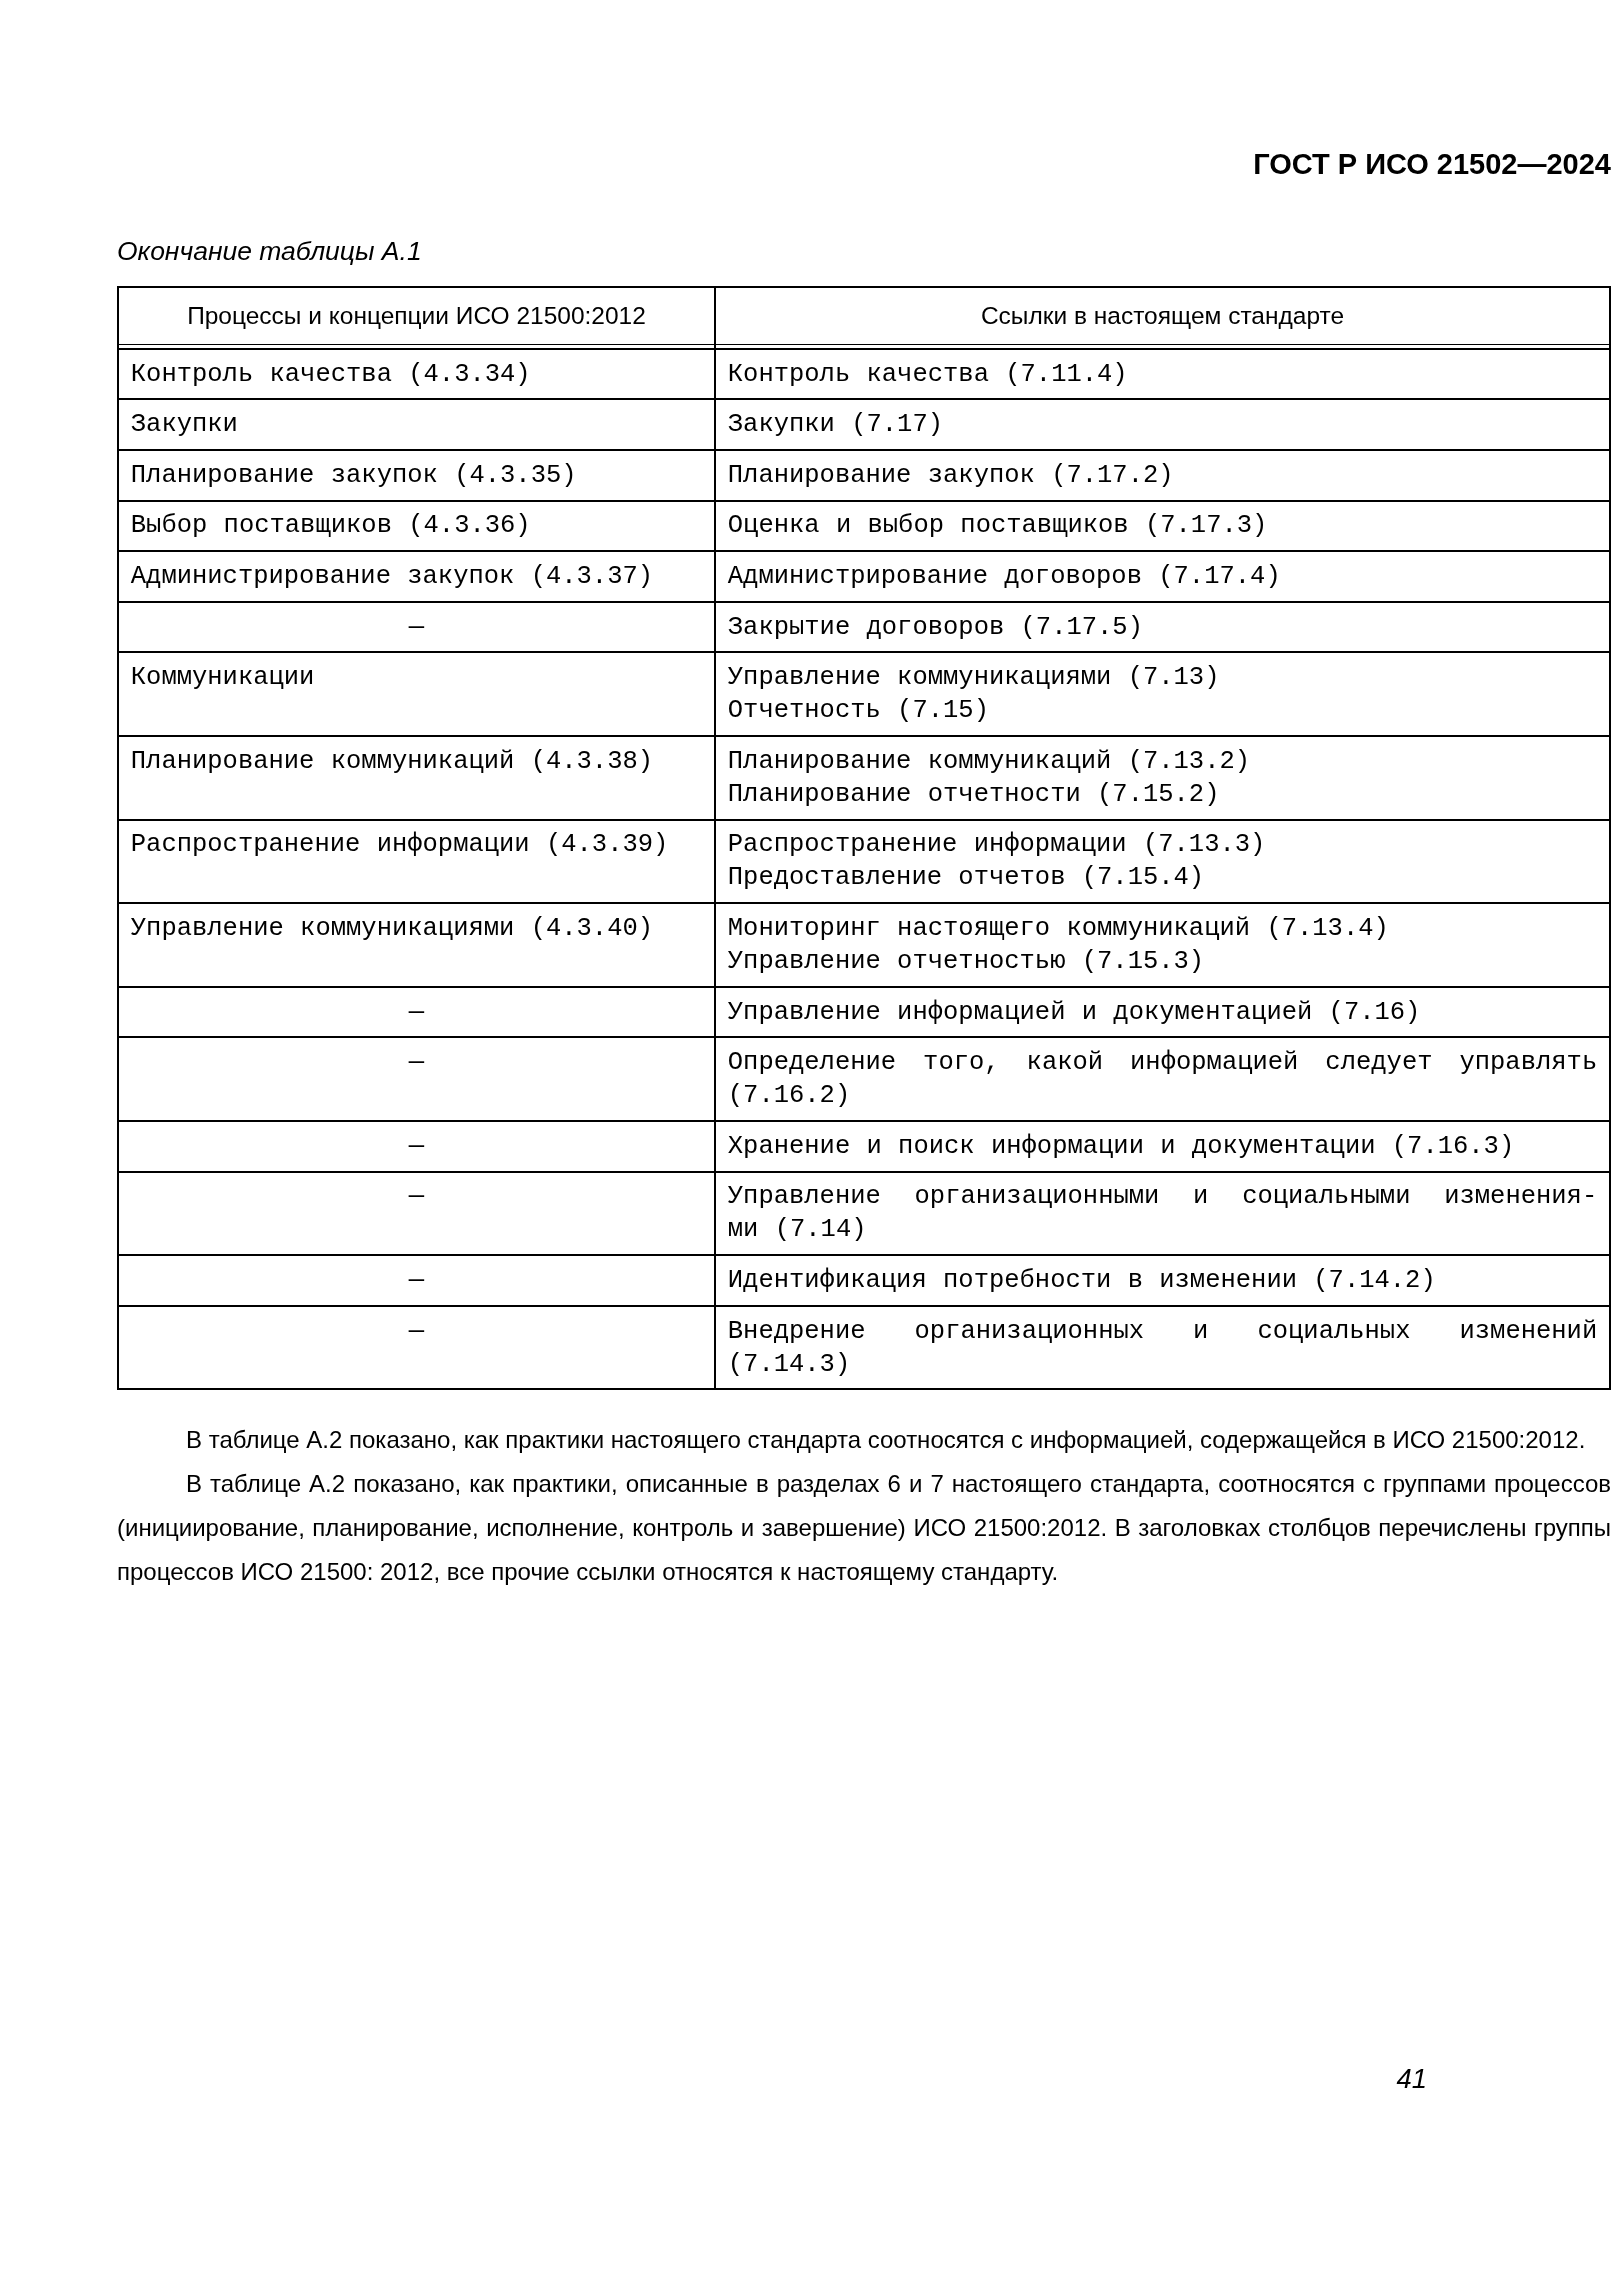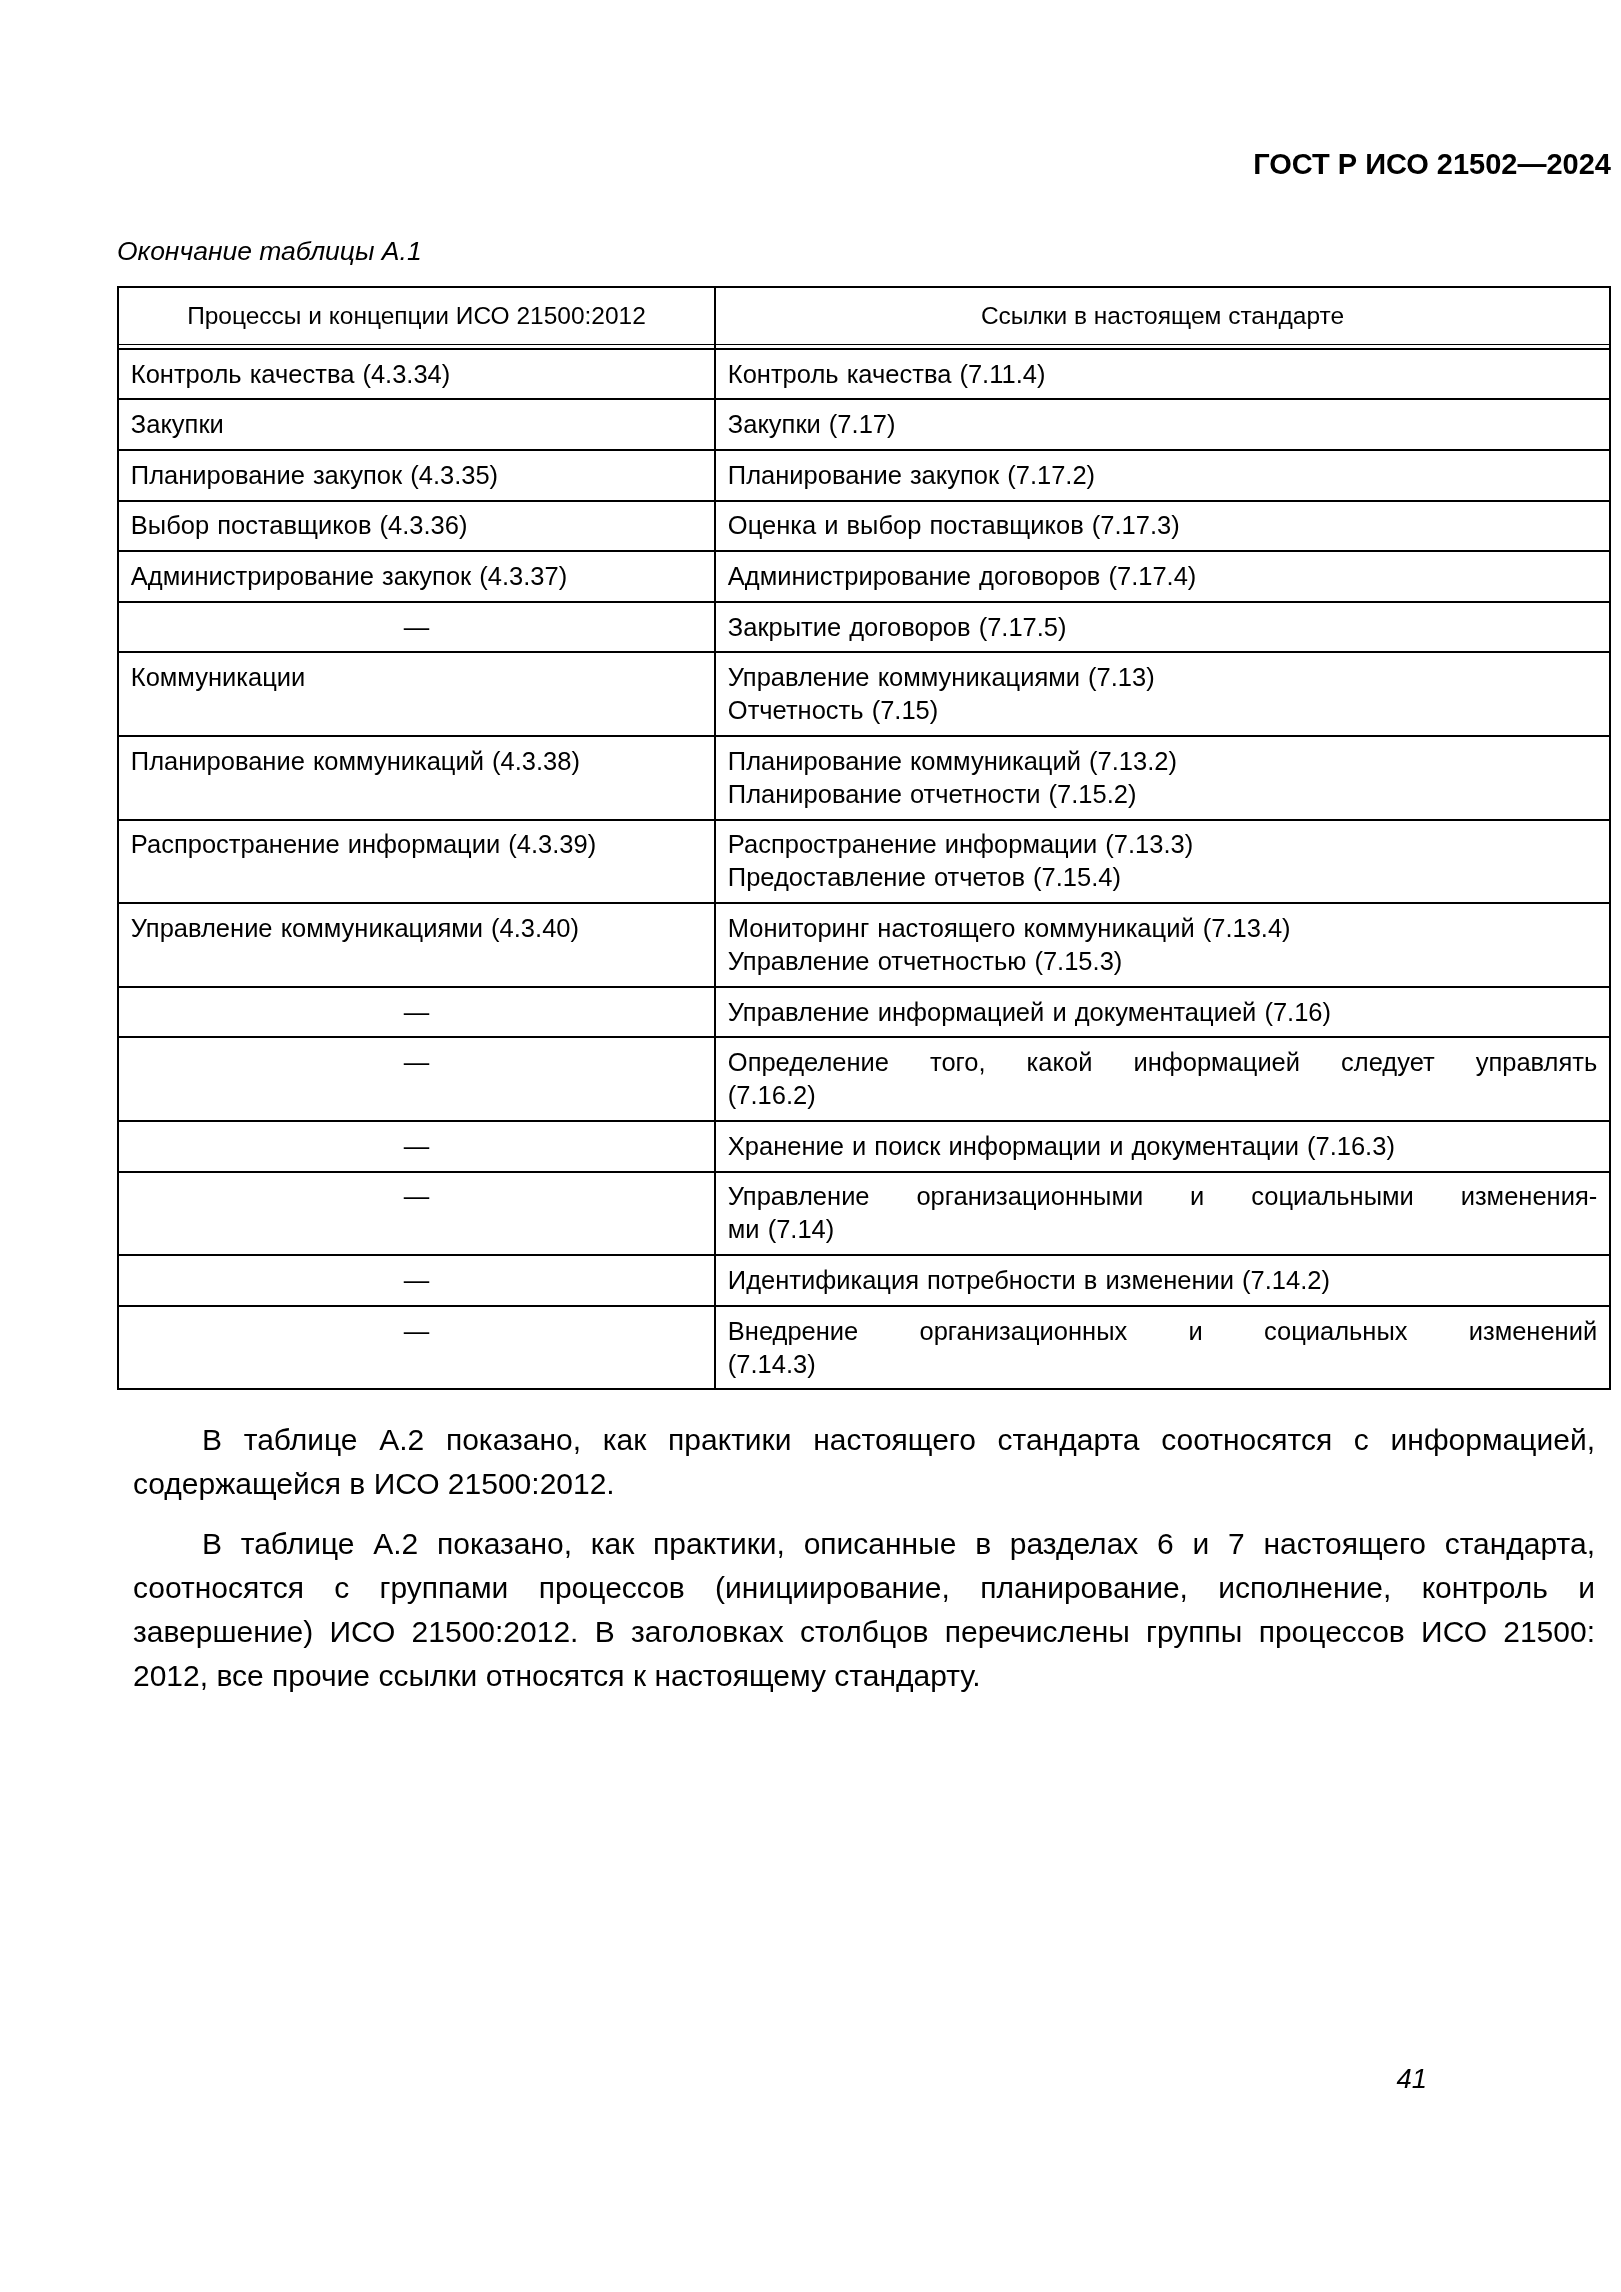--- a/index.html
+++ b/index.html
@@ -62,39 +62,40 @@
   td:first-child {
     border-right: 2px solid #000000;
   }
   tbody td {
     font-size: 25.5px;
     line-height: 33px;
     padding: 7.8px 11.8px;
     vertical-align: top;
     border-bottom: 2.9px solid #000000;
     word-spacing: 1px;
+    font-family: Liberation Mono, monospace;
   }
   tbody tr:last-child td {
     border-bottom: none;
   }
   td.dash {
     text-align: center;
   }
   .ref-line {
     display: block;
   }
   .ref-line.stretch {
     text-align-last: justify;
   }
   .paragraphs {
     margin-top: 27.4px;
   }
   .body-par {
-    margin: 16px;
-    font-size: 30px;
+    margin: 0;
+    font-size: 24px;
     line-height: 44px;
     text-align: justify;
     text-indent: 69px;
   }
   .page-number {
     position: absolute;
     top: 2062px;
     left: 117px;
     width: 1310px;
     text-align: right;

